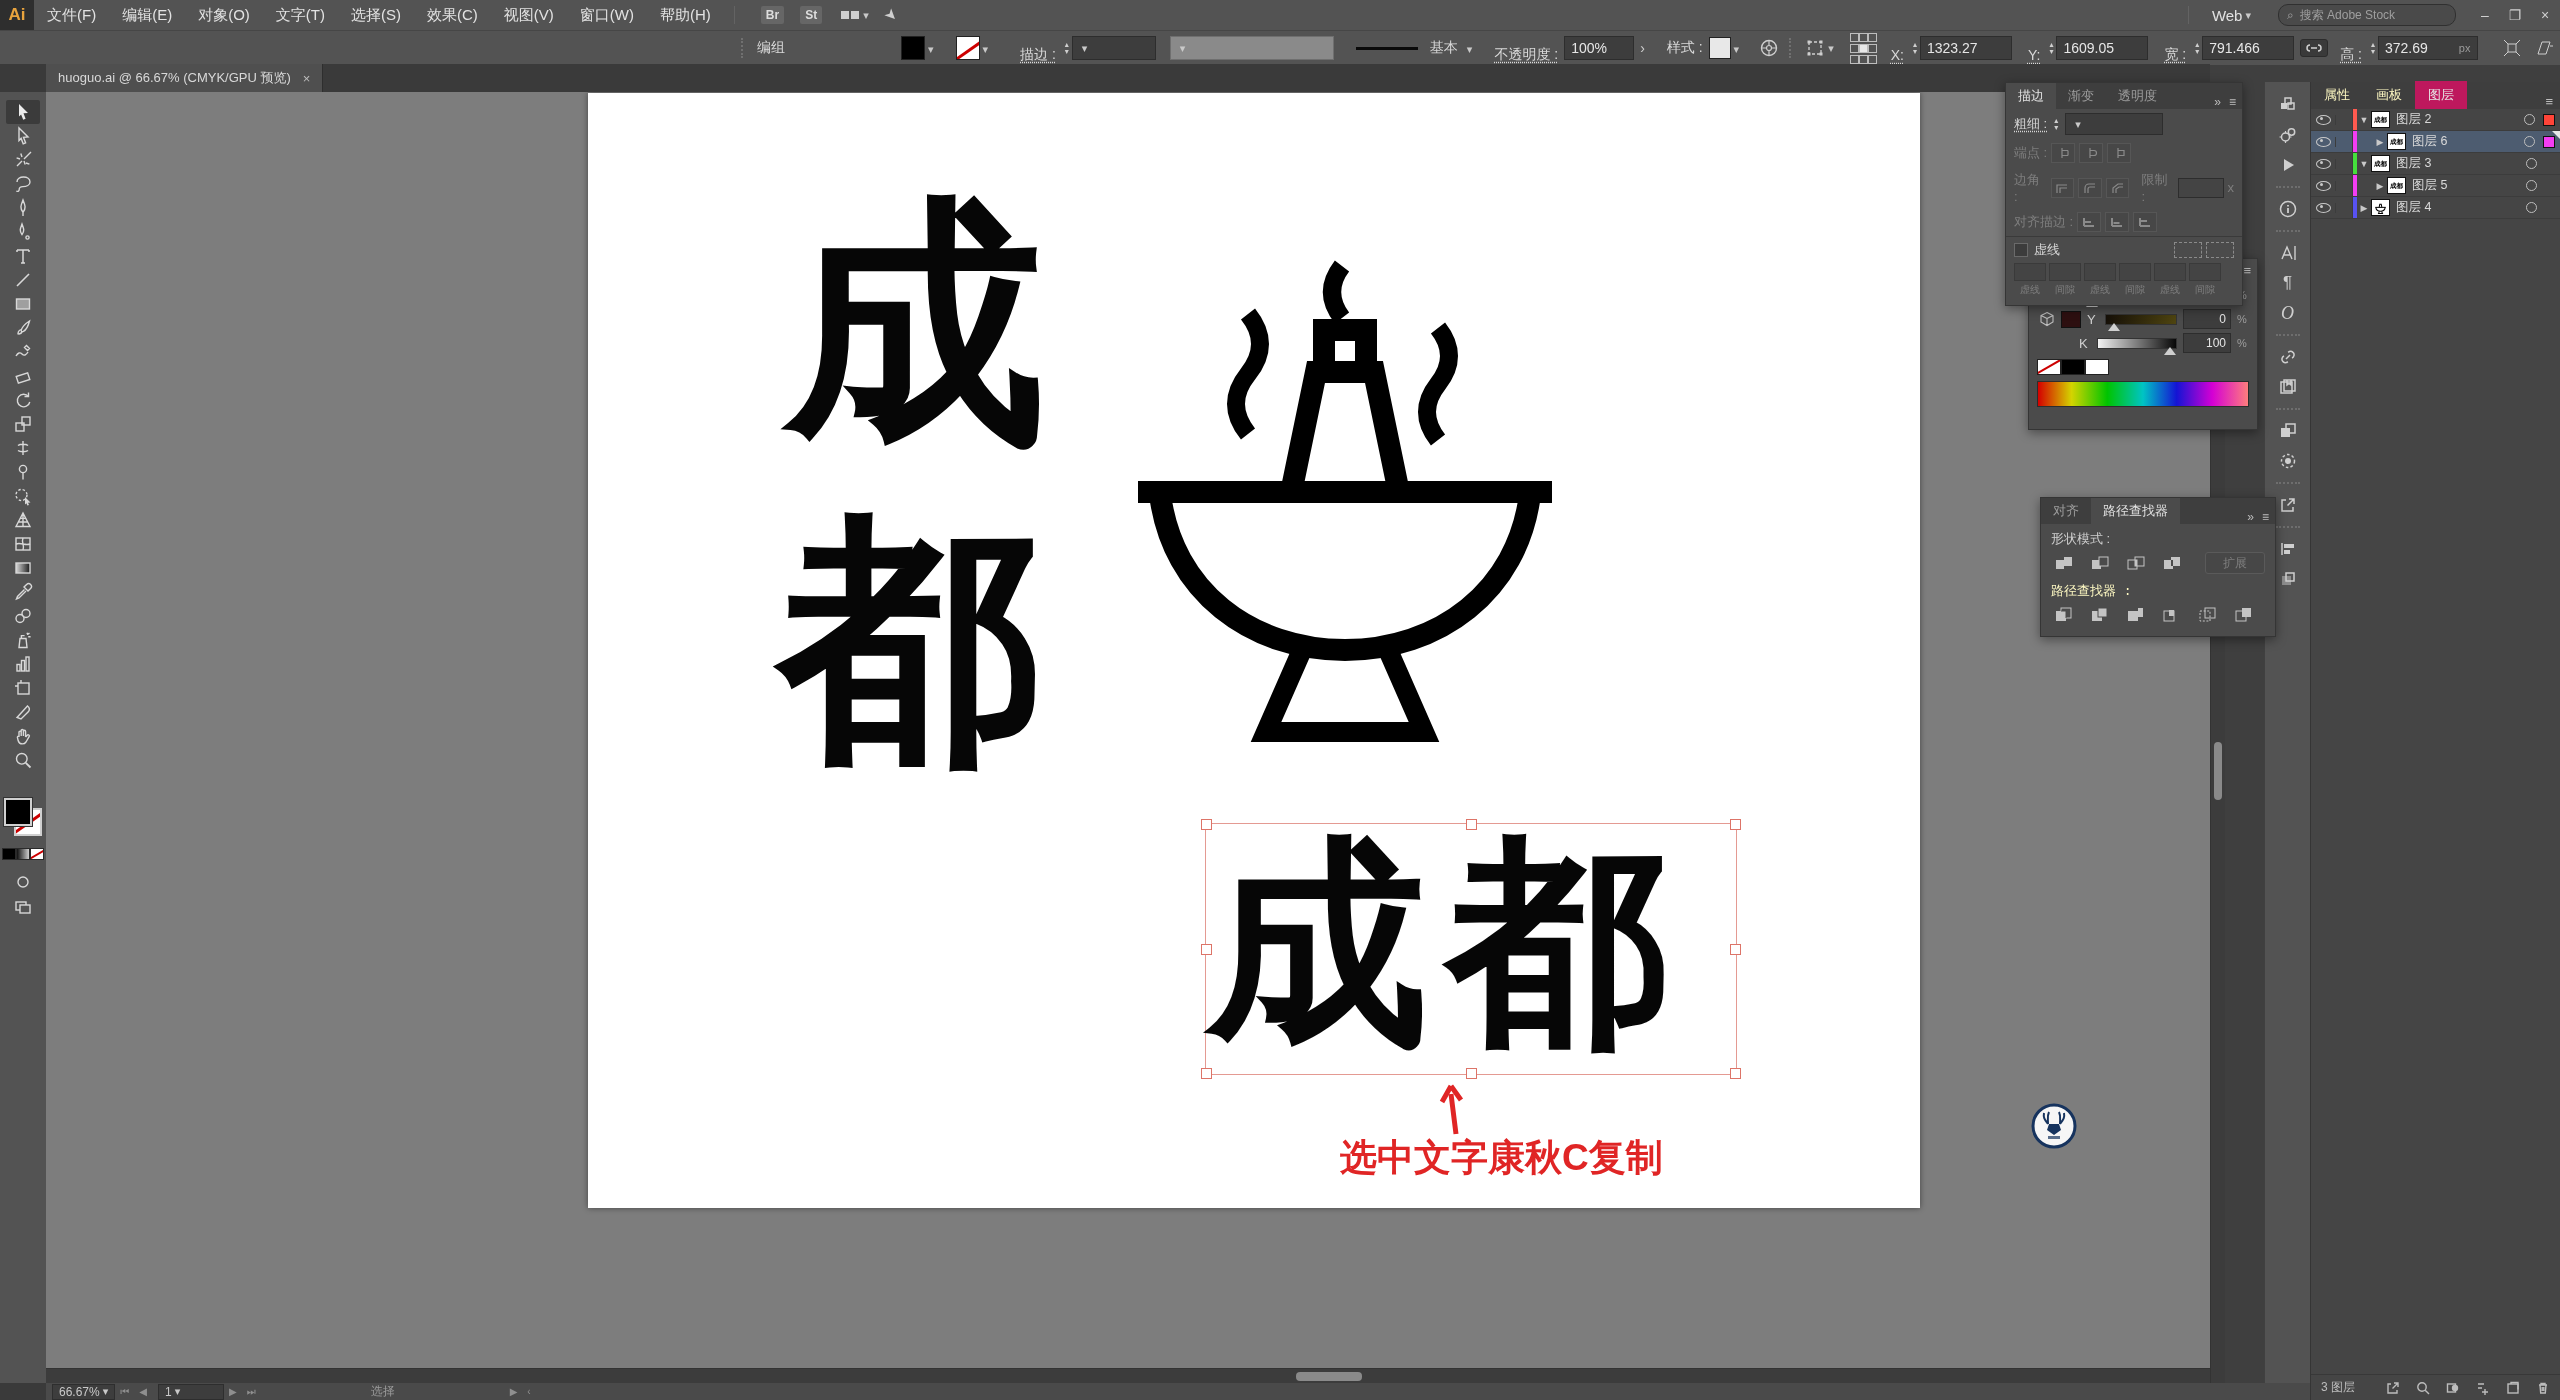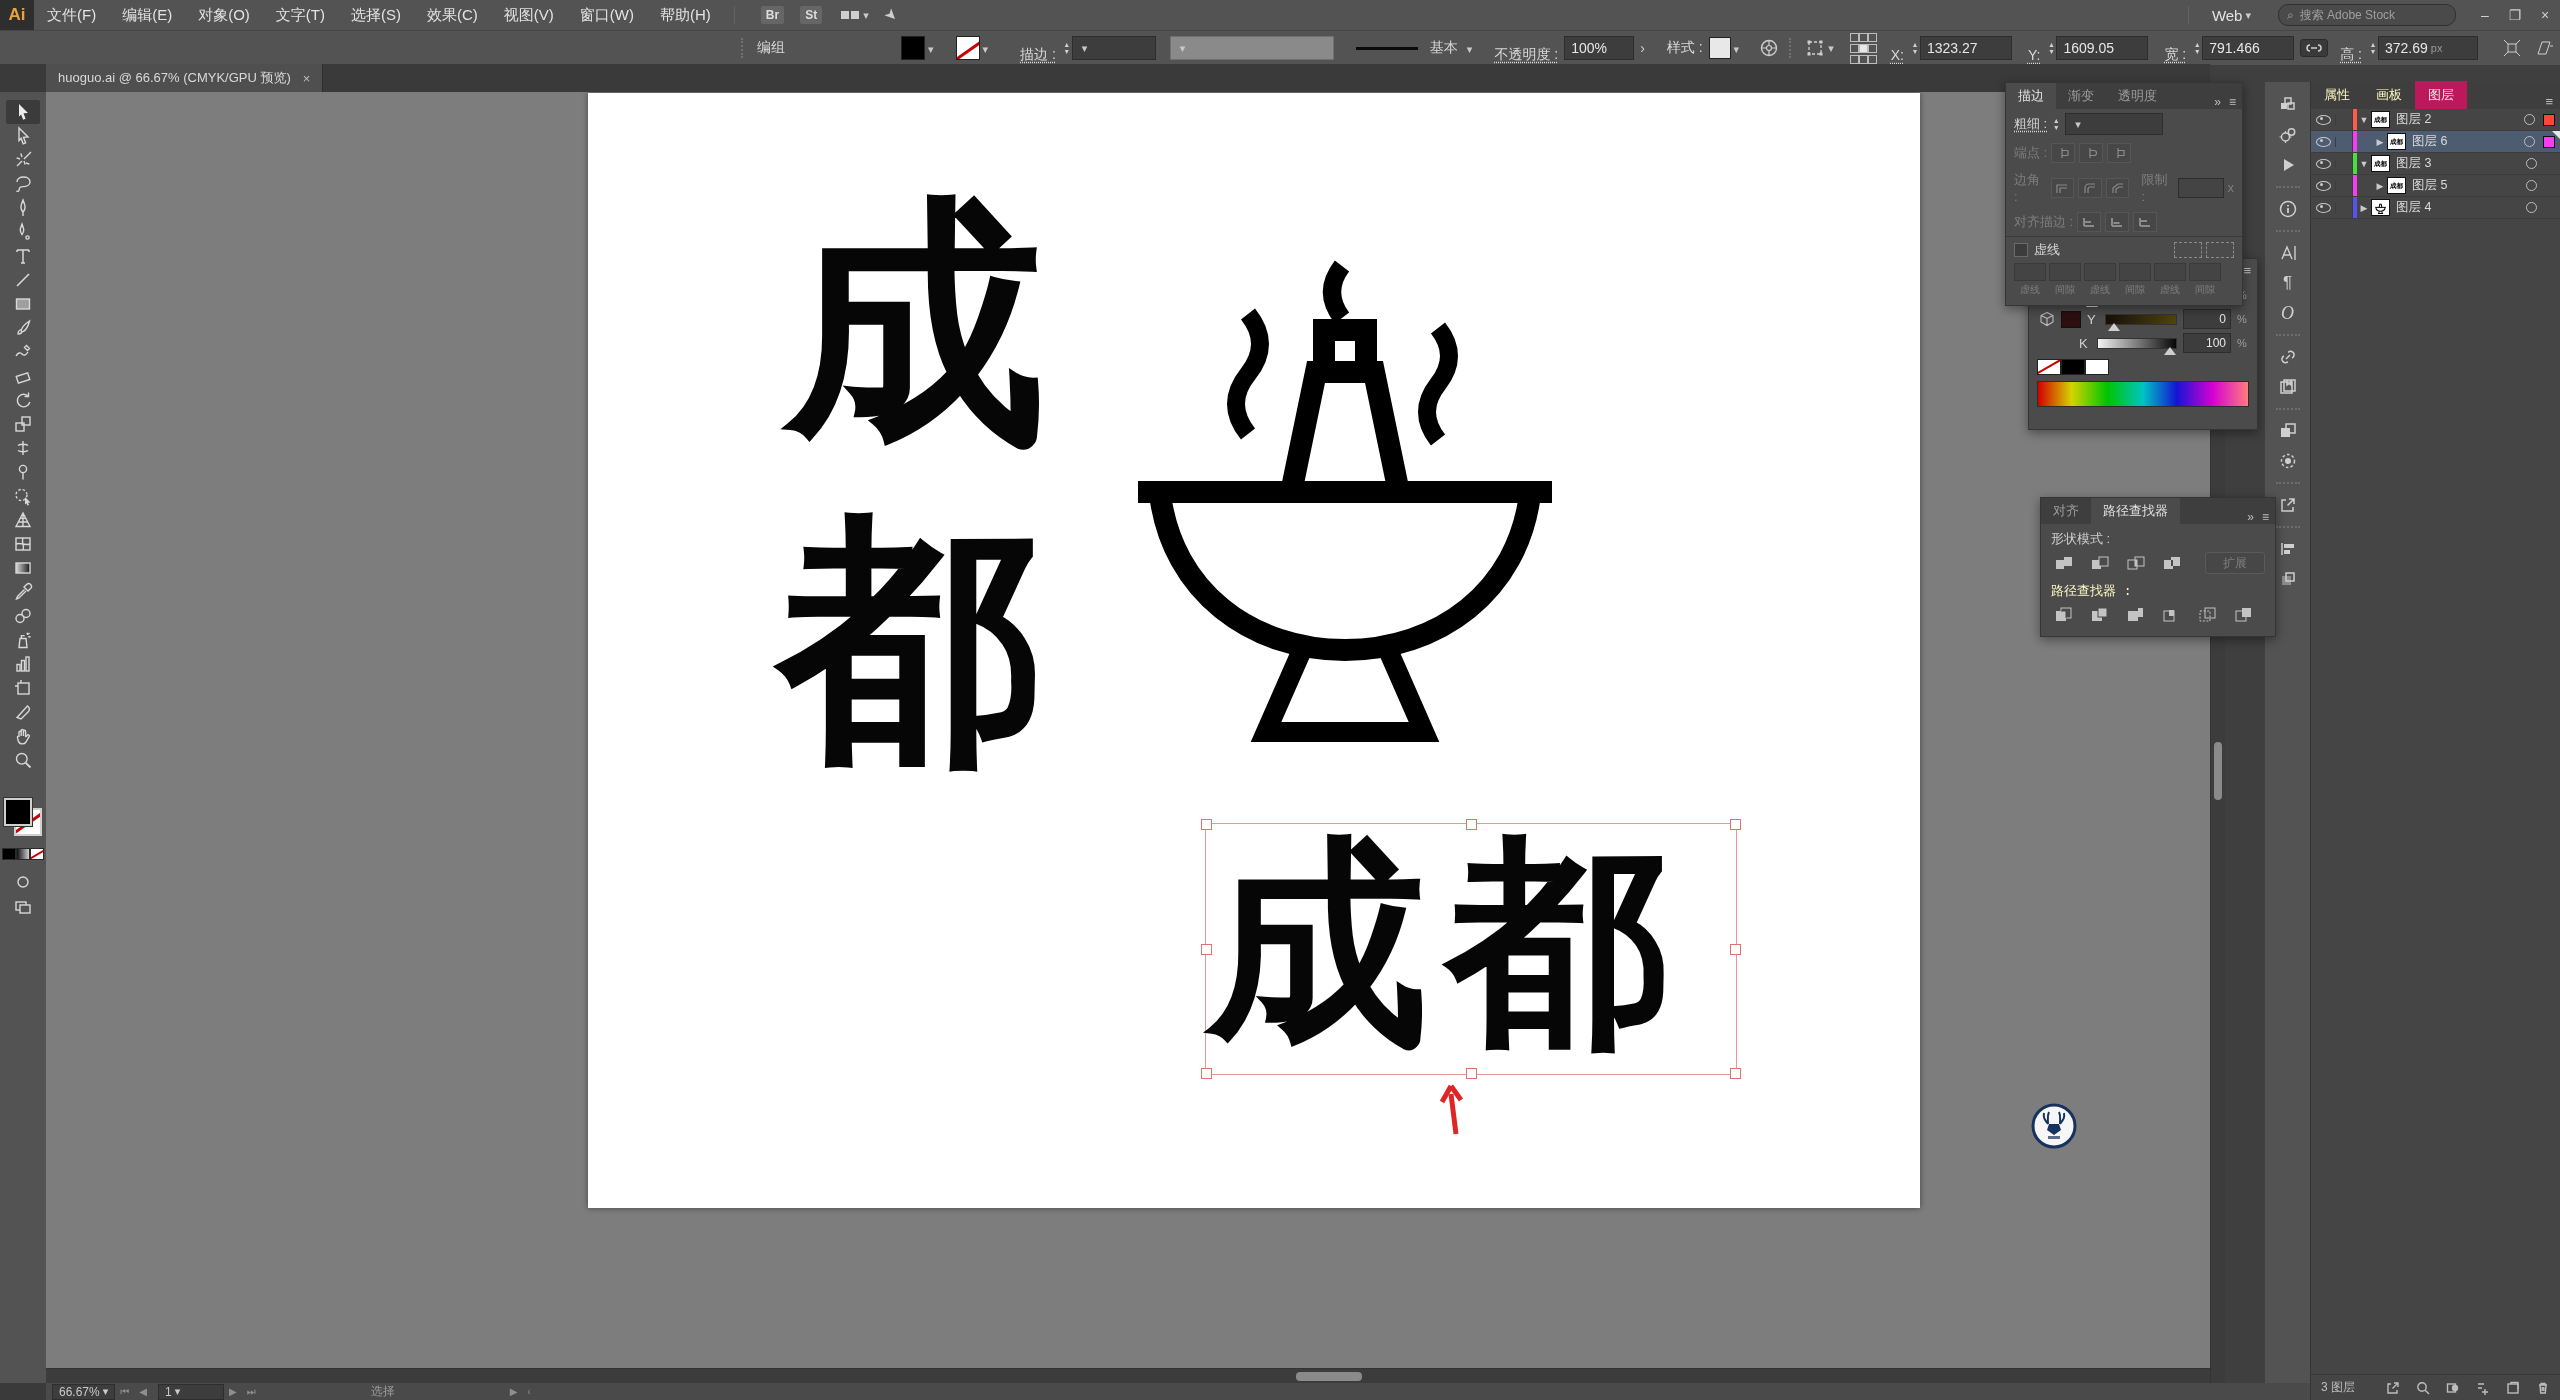--- a/index.html
+++ b/index.html
@@ -285,21 +285,21 @@
     <div class="cb-icon" style="background:#3a3a3a;border:1px solid #2c2c2c;border-radius:3px;padding:2px 5px;">
       <svg width="16" height="12" viewBox="0 0 16 12">
           <path d="M5 6 H11 M4 3 a3 3 0 1 0 0 6 M12 3 a3 3 0 1 1 0 6" stroke="#cfcfcf" fill="none" stroke-width="1.5"></path>
         </svg>
     </div>
     <div class="cb-label cb-link">高 :</div>
     <div class="stp">
         <span>▴</span>
         <span>▾</span>
       </div>
-    <div class="fld" style="width:86px;">
+    <div class="fld" style="width:86px;gap:28px;">
       <span>372.69</span>
       <span class="unit">px</span>
     </div>
     <div style="width:18px;"></div>
     <div class="cb-icon">
       <svg width="20" height="20" viewBox="0 0 20 20">
           <rect x="6" y="6" width="8" height="8" stroke="#cfcfcf" fill="none"></rect>
           <path d="M2 2 l4 4 M18 2 l-4 4 M2 18 l4-4 M18 18 l-4-4" stroke="#cfcfcf"></path>
         </svg>
     </div>
@@ -528,20 +528,21 @@
         <div class="hnd" style="right:-5px;top:120px;"></div>
         <div class="hnd" style="left:-5px;bottom:-5px;"></div>
         <div class="hnd" style="left:260px;bottom:-5px;"></div>
         <div class="hnd" style="right:-5px;bottom:-5px;"></div>
       </div>
 
       <svg id="annot-arrow" width="44" height="54" viewBox="0 0 44 54">
         <path d="M24 52 L19 12" stroke="#e02525" stroke-width="5" fill="none"></path>
         <path d="M19 4 L10 20 M19 4 L29 18" stroke="#e02525" stroke-width="5" fill="none"></path>
       </svg>
+      <div id="annot-text" style="color:#e02525;">选中文字康秋C复制</div>
     </div>
   </div>
 
   <div id="hscroll" class="abs">
       <div id="hthumb"></div>
     </div>
   <div id="vscroll" class="abs">
       <div id="vthumb"></div>
     </div>
 

